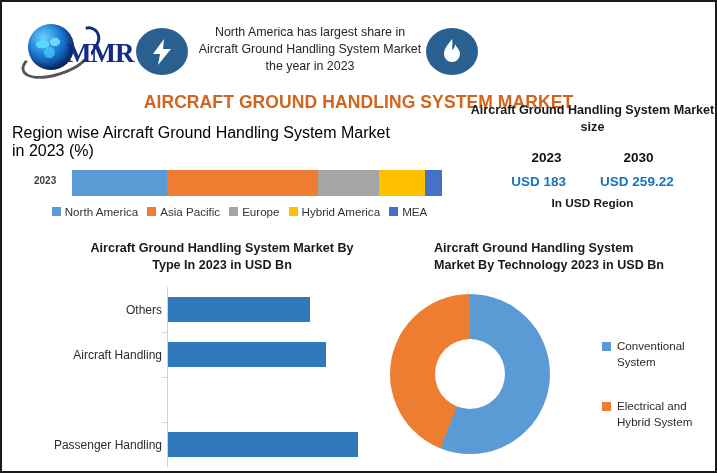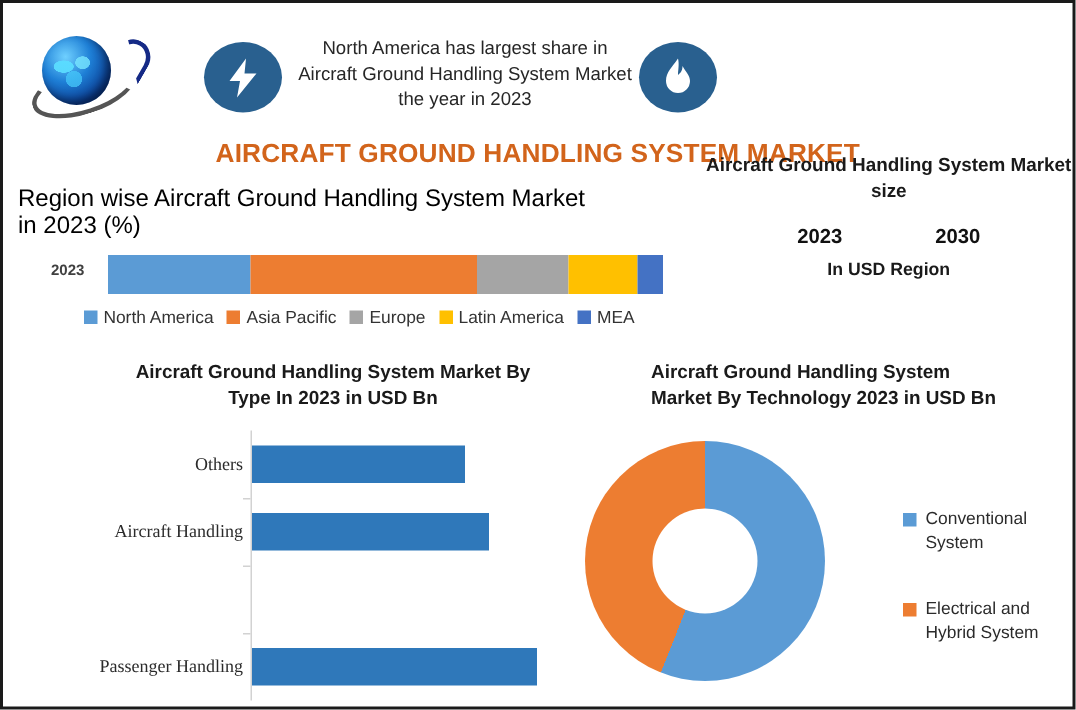--- a/index.html
+++ b/index.html
@@ -72,21 +72,21 @@
   .size-unit{margin-top:7px;font-weight:bold;font-size:11.8px;color:#1a1a1a;}
 
   
   .type-block{position:absolute;left:10px;top:238px;width:420px;}
   .type-title{text-align:center;font-weight:bold;font-size:12.6px;color:#1a1a1a;line-height:17px;}
 
   .type-chart{position:absolute;left:10px;top:285px;width:420px;height:180px;}
   .type-axis{position:absolute;left:155px;top:0;width:1px;height:180px;background:#d2d2d2;}
   .type-rows{position:absolute;left:0;top:0;width:100%;height:180px;}
   .type-row{position:absolute;left:0;width:100%;height:45px;display:flex;align-items:center;}
-  .type-label{width:150px;text-align:right;padding-right:6px;font-size:12px;color:#2b2b2b;font-family:Liberation Serif, serif;}
+  .type-label{width:150px;text-align:right;padding-right:6px;font-size:12px;color:#2b2b2b;}
   .type-bar{height:25px;background:#2f78ba;}
   .type-tick{position:absolute;left:150px;width:5px;height:1px;background:#d2d2d2;}
 
   
   .tech-block{position:absolute;left:432px;top:238px;width:282px;}
   .tech-title{text-align:left;font-weight:bold;font-size:12.6px;color:#1a1a1a;line-height:17px;}
 
   .donut{position:absolute;left:388px;top:292px;width:160px;height:160px;border-radius:50%;}
   .donut-hole{position:absolute;left:433px;top:337px;width:70px;height:70px;border-radius:50%;background:#fff;}
 
@@ -99,20 +99,21 @@
 <body>
 
 <div class="infographic">
 
   <div class="header">
 
     <div class="logo">
       <div class="globe"></div>
       <div class="ring"></div>
       <div class="swoosh"></div>
+      <div class="mmr">MMR</div>
     </div>
 
     <div class="badge-icon badge-bolt">
       <svg width="22" height="28" viewBox="0 0 22 28" aria-hidden="true">
         <polygon points="13,1 2,16 9,16 7,27 20,11 12,11" fill="#ffffff"></polygon>
       </svg>
     </div>
 
     <div class="hdr-text hdr-left">North America has largest share in Aircraft Ground Handling System Market the year in 2023</div>
 
@@ -150,33 +151,37 @@
       <div class="lg">
         <span class="sw" style="background: rgb(237, 125, 49);"></span>
         <span>Asia Pacific</span>
       </div>
       <div class="lg">
         <span class="sw" style="background: rgb(165, 165, 165);"></span>
         <span>Europe</span>
       </div>
       <div class="lg">
         <span class="sw" style="background: rgb(255, 192, 0);"></span>
-        <span>Latin America</span>
+        <span>Hybrid America</span>
       </div>
       <div class="lg">
         <span class="sw" style="background: rgb(68, 114, 196);"></span>
         <span>MEA</span>
       </div>
     </div>
 
   <div class="size-panel">
     <div class="size-title">Aircraft Ground Handling System Market size</div>
     <div class="size-years">
       <span>2023</span>
       <span>2030</span>
+    </div>
+    <div class="size-vals">
+      <span>USD 183</span>
+      <span>USD 259.22</span>
     </div>
     <div class="size-unit">In USD Region</div>
   </div>
 
   <div class="type-block">
     <div class="type-title">Aircraft Ground Handling System Market By</div>
     <div class="type-title">Type In 2023 in USD Bn</div>
   </div>
 
   <div class="type-chart">

